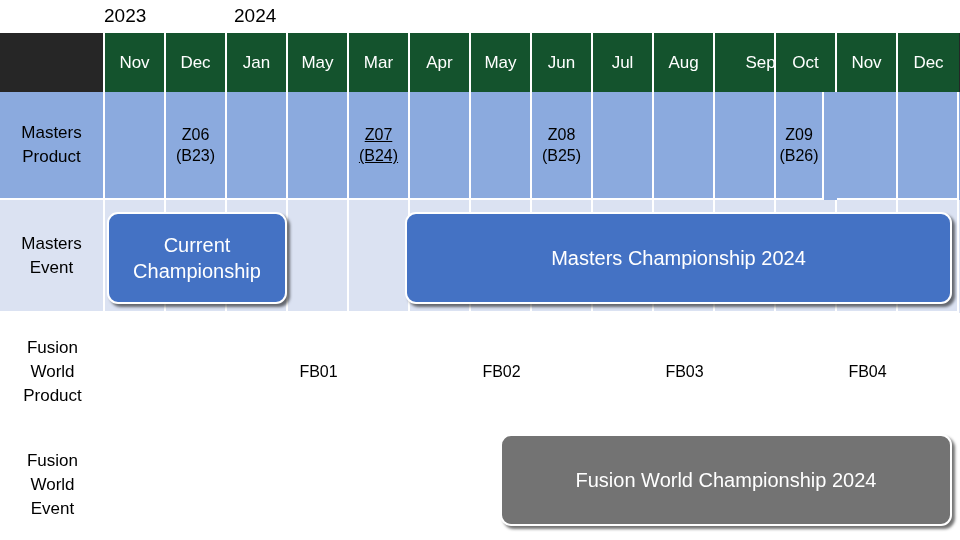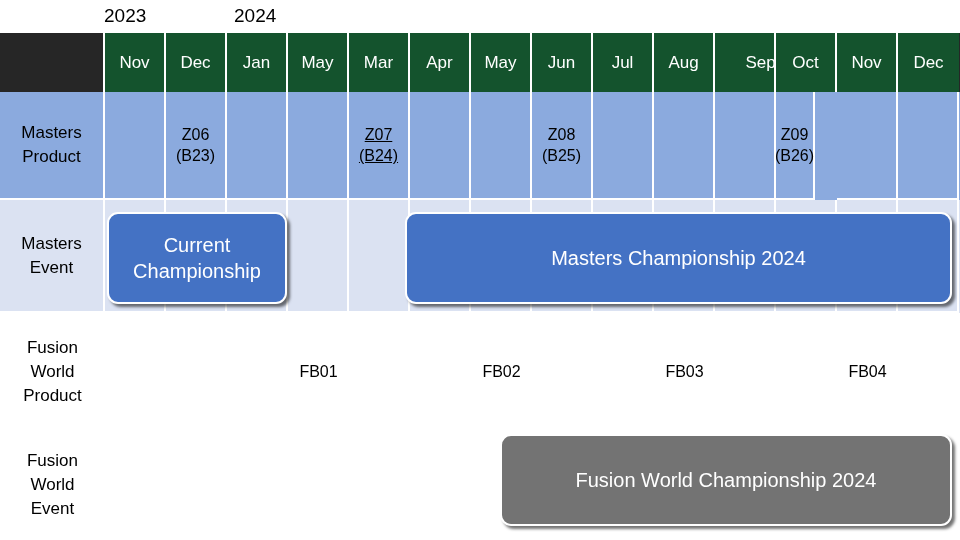--- a/index.html
+++ b/index.html
@@ -199,21 +199,21 @@
           <div class="cell" style="left: 183px; width: 61px;"></div>
           <div class="cell" style="left: 244px; width: 61px; text-decoration: underline;">Z07
 (B24)</div>
           <div class="cell" style="left: 305px; width: 61px;"></div>
           <div class="cell" style="left: 366px; width: 61px;"></div>
           <div class="cell" style="left: 427px; width: 61px;">Z08
 (B25)</div>
           <div class="cell" style="left: 488px; width: 61px;"></div>
           <div class="cell" style="left: 549px; width: 61px;"></div>
           <div class="cell" style="left: 610px; width: 61px;"></div>
-          <div class="cell" style="left: 671px; width: 39px;">Z09
+          <div class="cell" style="left: 671px; width: 48px;">Z09
 (B26)</div>
           <div class="cell" style="left: 732px; width: 61px;"></div>
           <div class="cell" style="left: 793px; width: 61px;"></div>
         </div>
       </div>
       <div class="row row-masters-event" style="top: 200px; height: 113px;">
         <div class="row-label">Masters
 Event</div>
         <div class="cells">
           <div class="cell" style="left: 0px; width: 61px;"></div>

